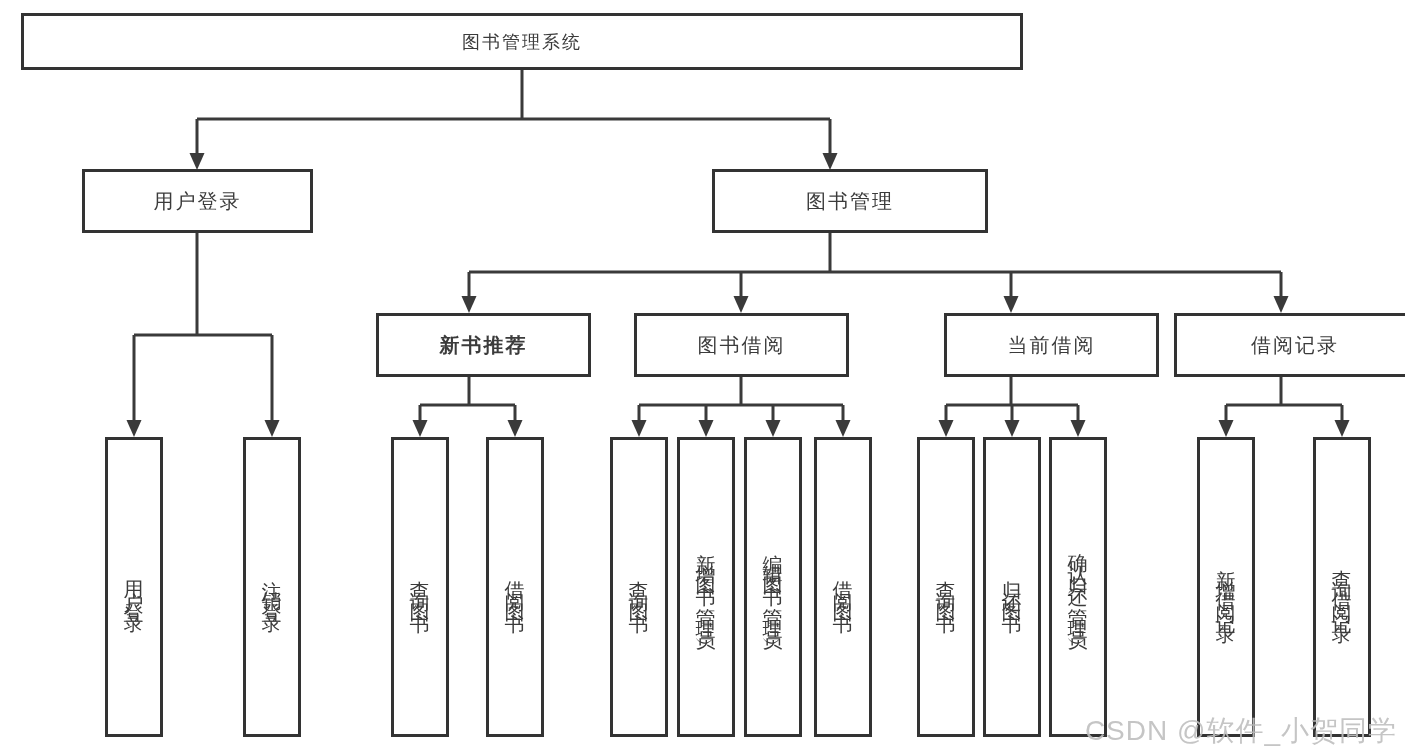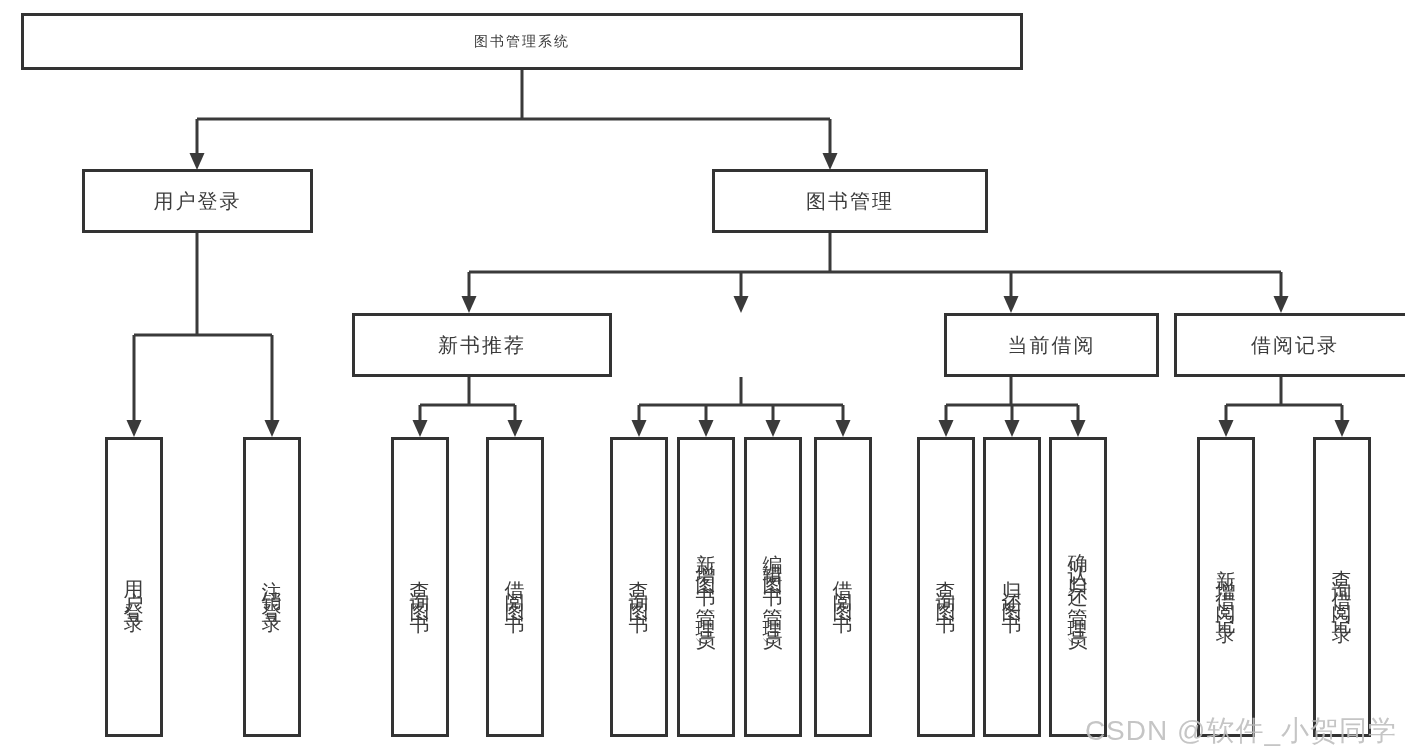--- a/index.html
+++ b/index.html
@@ -40,21 +40,21 @@
     align-items: center;
     justify-content: center;
     text-align: center;
   }
   .h-node {
     font-size: 20px;
     letter-spacing: 2px;
     white-space: nowrap;
   }
   .root-node {
-    font-size: 14px;
+    font-size: 18px;
   }
   .leaf-node .vtext {
     writing-mode: vertical-lr;
     text-orientation: mixed;
     font-size: 20px;
     letter-spacing: 11px;
     line-height: 1;
     white-space: nowrap;
   }
   .watermark {
@@ -107,21 +107,22 @@
     <path d="M1281 377 V405 M1226 405 H1342 M1226 405 V422 M1342 405 V422"></path>
     <polygon points="1218.5,420 1233.5,420 1226,437"></polygon>
     <polygon points="1334.5,420 1349.5,420 1342,437"></polygon>
   </svg>
 
   <div class="node h-node root-node" style="left:21px; top:13px; width:1002px; height:57px;">图书管理系统</div>
 
   <div class="node h-node" style="left:82px; top:169px; width:231px; height:64px;">用户登录</div>
   <div class="node h-node" style="left:712px; top:169px; width:276px; height:64px;">图书管理</div>
 
-  <div class="node h-node" style="left:352px; top:313px; width:260px; height:64px;">新书推荐</div>
+  <div class="node h-node" style="left:376px; top:313px; width:215px; height:64px;font-weight:bold;">新书推荐</div>
+  <div class="node h-node" style="left:634px; top:313px; width:215px; height:64px;">图书借阅</div>
   <div class="node h-node" style="left:904px; top:313px; width:215px; height:64px;margin-left:40px;">当前借阅</div>
   <div class="node h-node" style="left:1174px; top:313px; width:242px; height:64px;">借阅记录</div>
 
   <div class="node leaf-node" style="left:105px; top:437px; width:58px; height:300px;">
     <span class="vtext">用户登录</span>
   </div>
   <div class="node leaf-node" style="left:243px; top:437px; width:58px; height:300px;">
     <span class="vtext">注销登录</span>
   </div>
 

